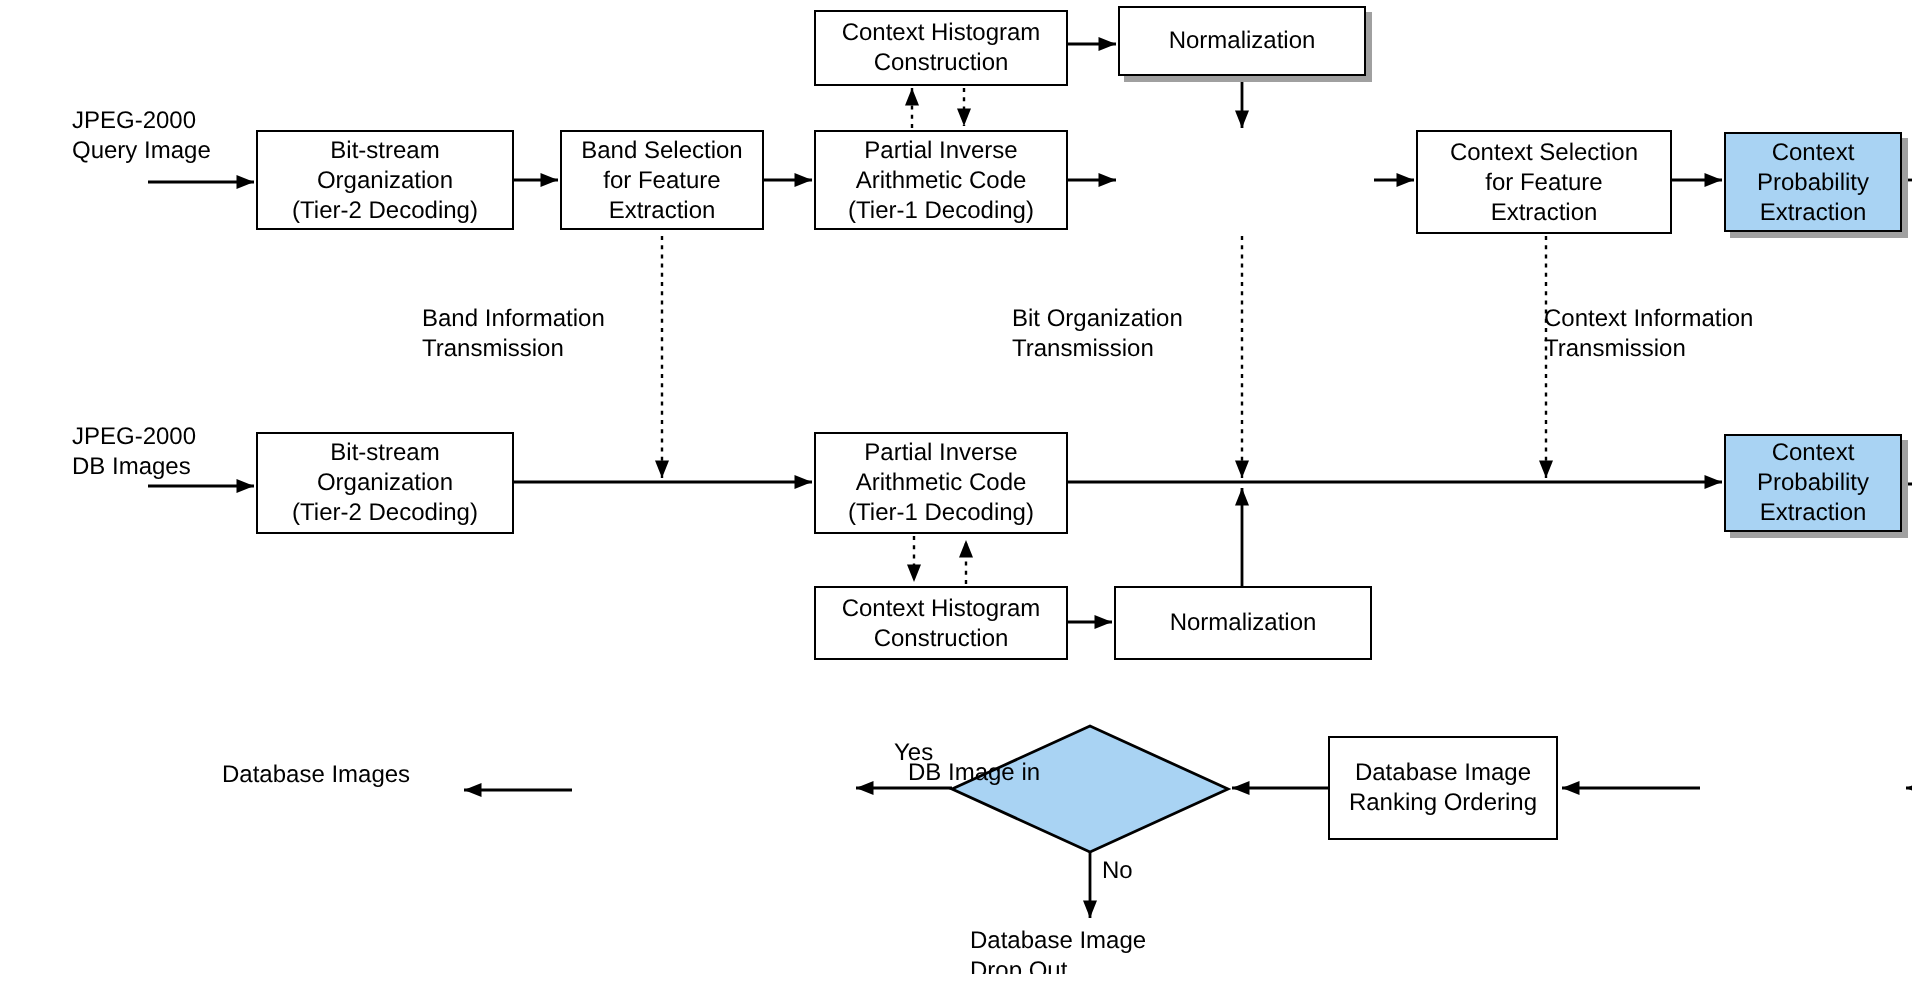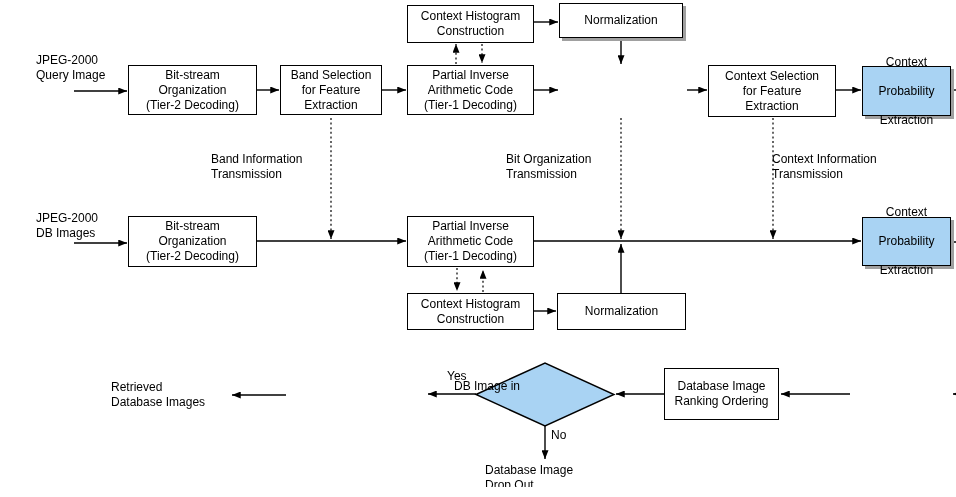--- a/index.html
+++ b/index.html
@@ -5,21 +5,21 @@
   html,body{margin:0;padding:0;background:#ffffff;}
   #stage{
     position:relative;width:956px;height:487px;background:#ffffff;overflow:hidden;
     font-family:"Liberation Sans",sans-serif;color:#000000;margin-left:34px;
   }
   .node{
     position:absolute;box-sizing:border-box;background:#fff;border:1.4px solid #000;
     display:flex;flex-direction:column;align-items:center;justify-content:center;
     text-align:center;font-size:12px;line-height:15px;
   }
-  .hl{background:var(--hl,#A9D3F3);gap:14px;}
+  .hl{background:var(--hl,#A9D3F3);}
   .sh{box-shadow:3px 3px 0 var(--shadow,#a0a0a0);}
   .lbl{
     position:absolute;font-size:12px;line-height:15px;
   }
   .ln{display:block;}
   .rv{font-family:"Liberation Serif",serif;font-style:italic;}
   #wires{position:absolute;left:0;top:0;width:956px;height:497px;}
 </style>
 </head>
 <body>
@@ -149,21 +149,20 @@
 
   <div class="node" style="left:373px;top:293px;width:127px;height:37px">
     <span class="ln">Context Histogram</span>
     <span class="ln">Construction</span>
   </div>
   <div class="node" style="left:523px;top:293px;width:129px;height:37px">
     <span class="ln">Normalization</span>
   </div>
 
   <div class="lbl" style="left:77px;top:380px;width:130px">
-    <span class="ln">Retrieved</span>
     <span class="ln">Database Images</span>
   </div>
   <div class="lbl" style="left:413px;top:369px;width:36px">
     <span class="ln">Yes</span>
   </div>
   <div class="lbl" style="left:420px;top:379px;width:130px">
     <span class="ln">DB Image in</span>
   </div>
   <div class="lbl" style="left:517px;top:428px;width:32px">
     <span class="ln">No</span>

